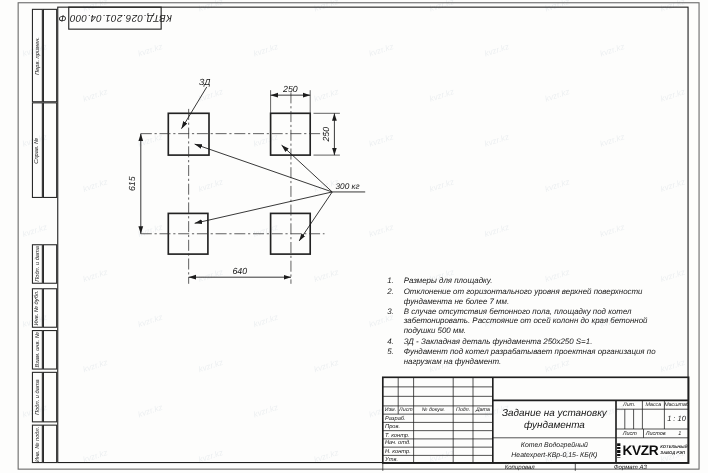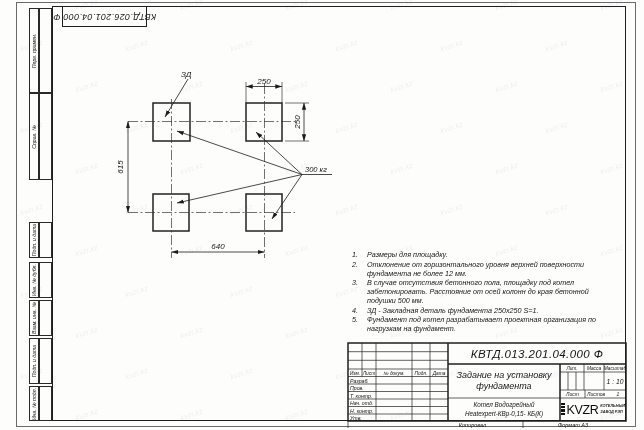--- a/index.html
+++ b/index.html
@@ -23,21 +23,21 @@
   .notes{position:absolute;left:352px;top:251px;width:262px;z-index:3;font-size:7.2px;font-style:italic;line-height:1.22;color:#161616;}
   .note{display:flex;margin-bottom:1px;}
   .note .n{flex:none;width:15px;}
   .note .t{flex:1;}
   .t-abs{position:absolute;z-index:3;display:flex;align-items:center;justify-content:center;
     font-style:italic;color:#141414;text-align:center;}
   .t-left{justify-content:flex-start;text-align:left;}
   .logo-box{position:absolute;left:561px;top:399px;width:64px;height:21px;z-index:3;
     display:flex;align-items:center;justify-content:center;gap:2px;}
   .logo-glyph{width:8px;height:13px;background:repeating-linear-gradient(180deg,#101010 0 2.2px,#fdfdfc 2.2px 3.2px);}
-  .logo-word{font-weight:400;font-size:12.5px;letter-spacing:-.4px;color:#0d0d0d;font-style:normal;}
+  .logo-word{font-weight:700;font-size:12.5px;letter-spacing:-.4px;color:#0d0d0d;font-style:normal;}
   .logo-cap{display:flex;flex-direction:column;justify-content:center;font-size:3.8px;font-weight:700;
     line-height:1.45;color:#222;text-align:left;font-style:italic;}
 </style>
 </head>
 <body>
 
 <div class="sheet">
 
   <div class="wm-layer">
       <span style="left: 75px; top: 0px;">kvzr.kz</span>
@@ -230,37 +230,36 @@
     </g>
   </svg>
 
   <div class="notes">
     <div class="note">
         <span class="n">1.</span>
         <span class="t">Размеры для площадку.</span>
       </div>
     <div class="note">
         <span class="n">2.</span>
-        <span class="t">Отклонение от горизонтального уровня верхней поверхности фундамента не более 12 мм.</span>
+        <span class="t">Отклонение от горизонтального уровня верхней поверхности фундамента не более 7 мм.</span>
       </div>
     <div class="note">
         <span class="n">3.</span>
         <span class="t">В случае отсутствия бетонного пола, площадку под котел забетонировать. Расстояние от осей колонн до края бетонной подушки 500 мм.</span>
       </div>
     <div class="note">
         <span class="n">4.</span>
         <span class="t">ЗД - Закладная деталь фундамента 250х250 S=1.</span>
       </div>
     <div class="note">
         <span class="n">5.</span>
         <span class="t">Фундамент под котел разрабатывает проектная организация по нагрузкам на фундамент.</span>
       </div>
   </div>
 
-  <div class="t-abs" style="left:448px;top:344px;width:178px;height:19px;font-size:11.5px;letter-spacing:.4px;">КВТД.013.201.04.000 Ф</div>
   <div class="t-abs" style="left:449px;top:365px;width:110px;height:32px;font-size:9px;line-height:1.25;font-style:italic;">Задание на установку фундамента</div>
 
   <div class="t-abs" style="left:348px;top:369.5px;width:14px;height:7px;font-size:4.8px;">Изм.</div>
   <div class="t-abs" style="left:362px;top:369.5px;width:14px;height:7px;font-size:4.8px;">Лист</div>
   <div class="t-abs" style="left:376px;top:369.5px;width:36px;height:7px;font-size:4.8px;">№ докум.</div>
   <div class="t-abs" style="left:412px;top:369.5px;width:18px;height:7px;font-size:4.8px;">Подп.</div>
   <div class="t-abs" style="left:430px;top:369.5px;width:18px;height:7px;font-size:4.8px;">Дата</div>
 
   <div class="t-abs t-left" style="left:350px;top:377px;width:27px;height:7px;font-size:5.2px;">Разраб.</div>
   <div class="t-abs t-left" style="left:350px;top:384.5px;width:27px;height:7px;font-size:5.2px;">Пров.</div>

